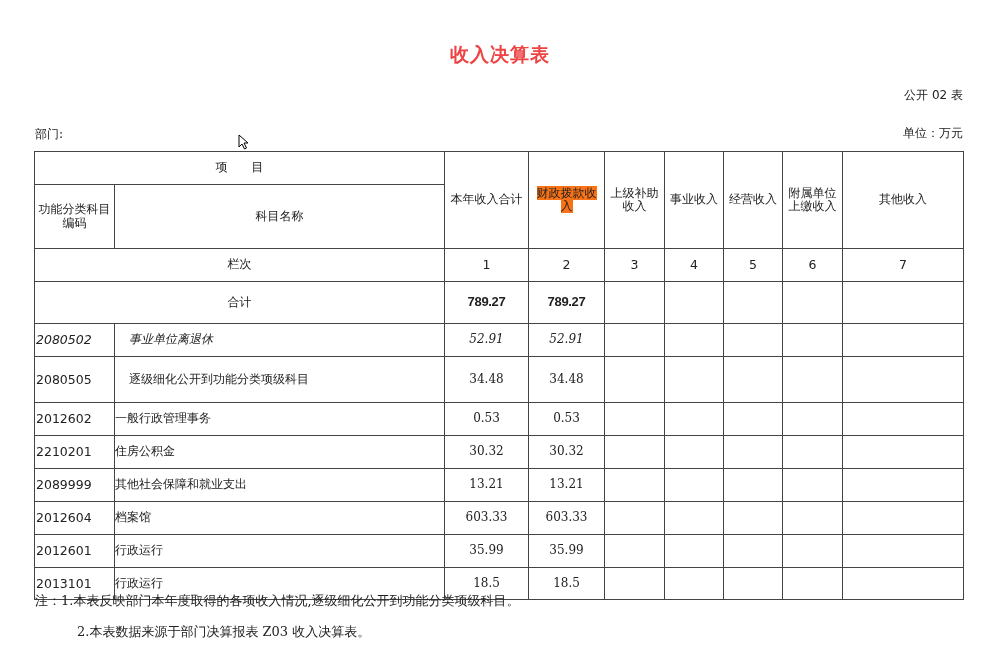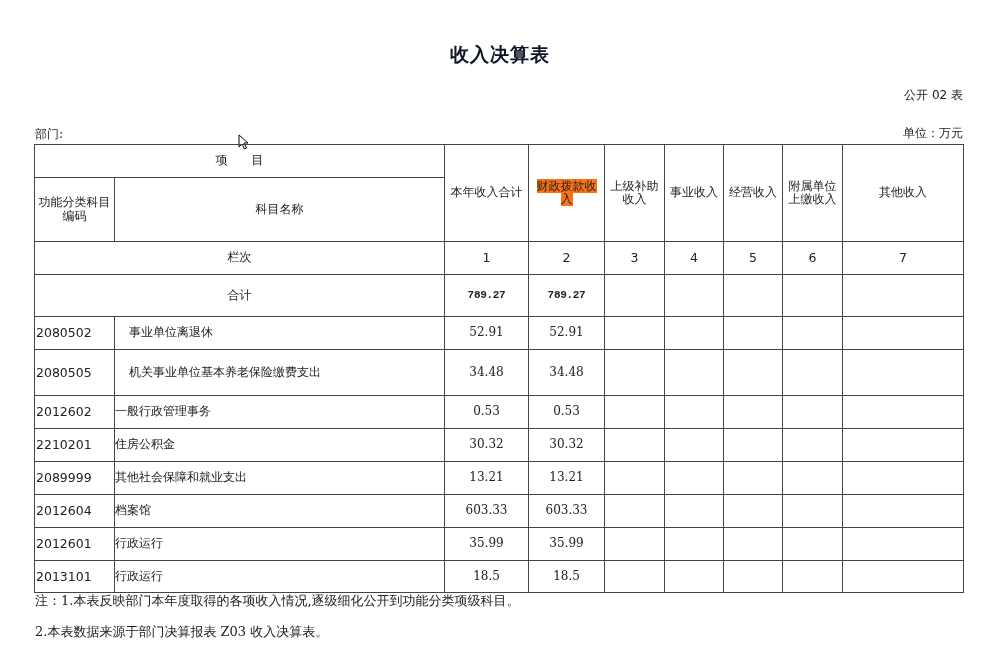--- a/index.html
+++ b/index.html
@@ -1,34 +1,34 @@
 <!DOCTYPE html>
 <html><head>
 <meta charset="utf-8">
 <style>
   html, body { margin:0; padding:0; background:#ffffff; }
   body { width:1000px; height:657px; position:relative; overflow:hidden;
          font-family: "DejaVu Serif", "Liberation Serif", serif; color:#222; }
   .title { position:absolute; left:0; top:42px; width:1000px; text-align:center;
-           font-size:19px; font-weight:bold; letter-spacing:1px; color:#0f172a; }
+           font-size:19px; font-weight:bold; letter-spacing:1px; color:#ef4444; }
   .form-no { position:absolute; right:37px; top:87px; font-size:12px; }
   .form-no .num { font-family:"DejaVu Sans", sans-serif; }
   .dept { position:absolute; left:35px; top:126px; font-size:12px; }
   .unit { position:absolute; right:37px; top:125px; font-size:12px; }
   .cursor { position:absolute; left:238px; top:134px; width:12px; height:16px; }
-  table.grid { position:absolute; left:34px; top:144px; border-collapse:collapse;
+  table.grid { position:absolute; left:34px; top:151px; border-collapse:collapse;
                table-layout:fixed; font-size:12px; }
   table.grid td { border:1px solid #444; padding:0; text-align:center; vertical-align:middle;
                   line-height:1.1; }
   .mono { font-family:"DejaVu Sans", sans-serif; font-size:12.5px; }
   .code { text-align:left !important; padding-left:1px !important; font-family:"DejaVu Sans", sans-serif; font-size:12.5px; }
   .name { text-align:left !important; }
   .indent { padding-left:14px !important; }
   .num { font-family:"DejaVu Serif", serif; font-size:12px; }
-  .bold { font-weight:bold; font-family:Liberation Mono, monospace; font-size:11px; letter-spacing:-0.3px; }
+  .bold { font-weight:bold; font-family:Liberation Sans, sans-serif; font-size:13px; letter-spacing:-0.3px; }
   .hl { background:#f97316; }
   .h2line { line-height:32px; }
   .notes { position:absolute; left:35px; font-size:13px; }
 </style>
 </head>
 <body>
 
 <div class="title">收入决算表</div>
 
 <div class="form-no">
@@ -95,34 +95,34 @@
     <td class="bold">789.27</td>
     <td class="bold">789.27</td>
     <td></td>
     <td></td>
     <td></td>
     <td></td>
     <td></td>
   </tr>
   </tbody>
     <tbody id="data-rows">
-      <tr style="height: 33px;">
+      <tr style="height: 33px; font-style: italic;">
         <td class="code">2080502</td>
         <td class="name indent">事业单位离退休</td>
         <td class="num">52.91</td>
         <td class="num">52.91</td>
         <td class="num"></td>
         <td class="num"></td>
         <td class="num"></td>
         <td class="num"></td>
         <td class="num"></td>
       </tr>
       <tr style="height: 46px;">
         <td class="code">2080505</td>
-        <td class="name indent">机关事业单位基本养老保险缴费支出</td>
+        <td class="name indent">逐级细化公开到功能分类项级科目</td>
         <td class="num">34.48</td>
         <td class="num">34.48</td>
         <td class="num"></td>
         <td class="num"></td>
         <td class="num"></td>
         <td class="num"></td>
         <td class="num"></td>
       </tr>
       <tr style="height: 33px; padding-left: 8px;">
         <td class="code">2012602</td>
@@ -187,13 +187,13 @@
         <td class="num"></td>
         <td class="num"></td>
         <td class="num"></td>
         <td class="num"></td>
         <td class="num"></td>
       </tr>
     </tbody>
 </table>
 
 <div class="notes" style="top:592px;">注：1.本表反映部门本年度取得的各项收入情况,逐级细化公开到功能分类项级科目。</div>
-<div class="notes" style="top:623px;">2.本表数据来源于部门决算报表 Z03 收入决算表。</div>
+<div class="notes" style="top:623px;margin-left:42px;">2.本表数据来源于部门决算报表 Z03 收入决算表。</div>
 
 </body></html>

